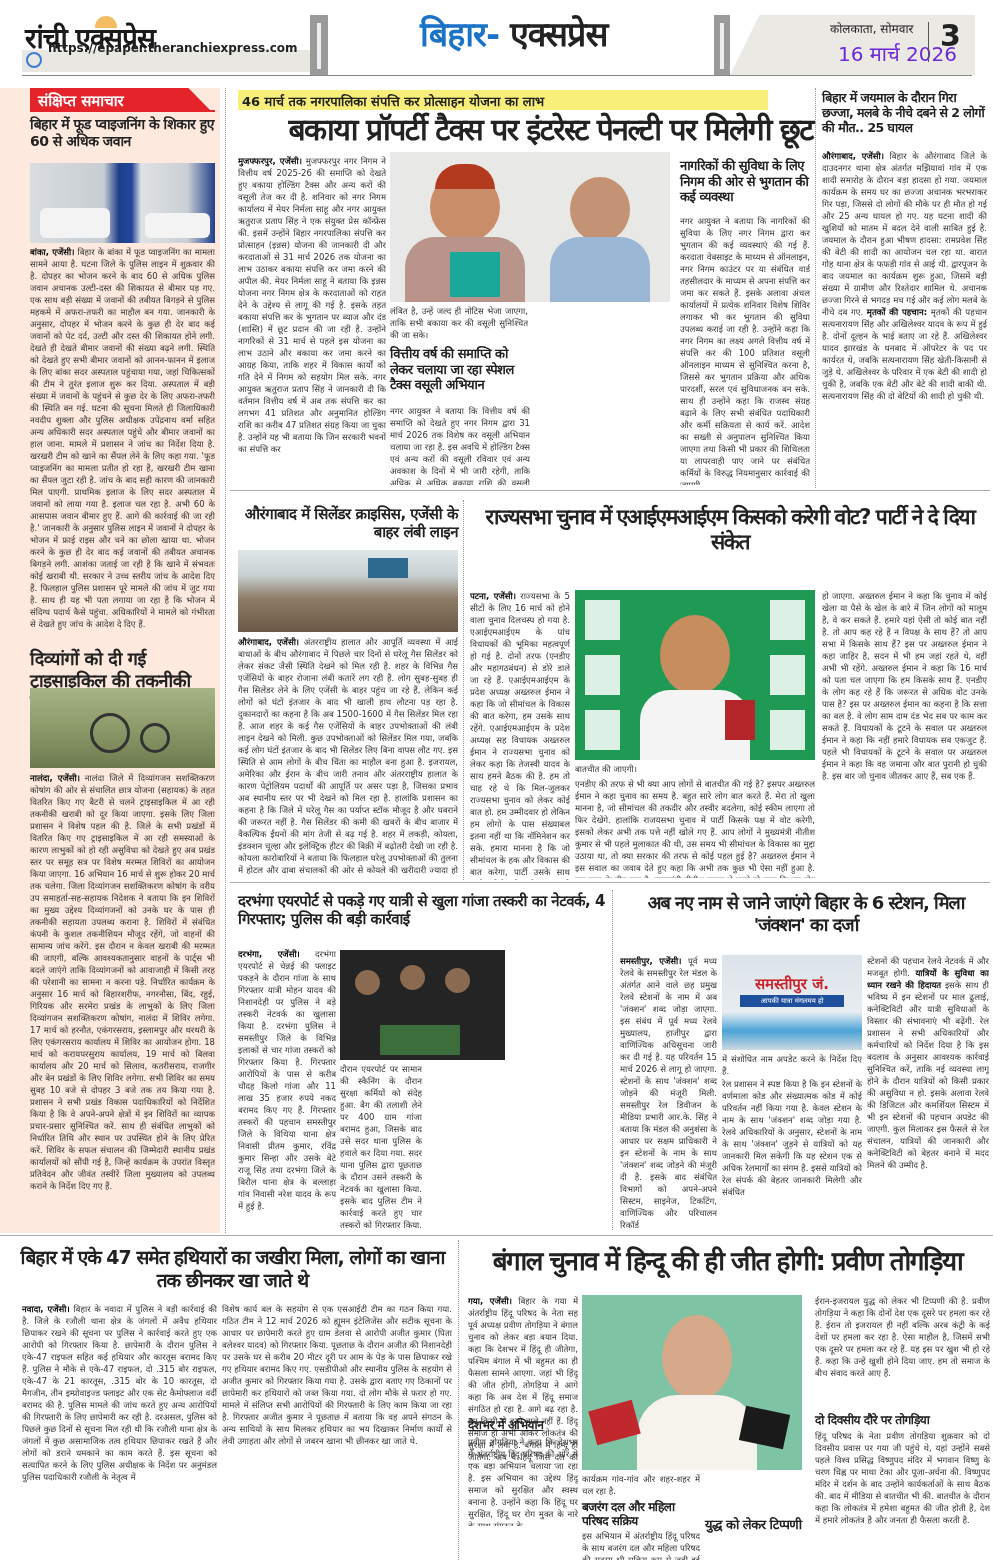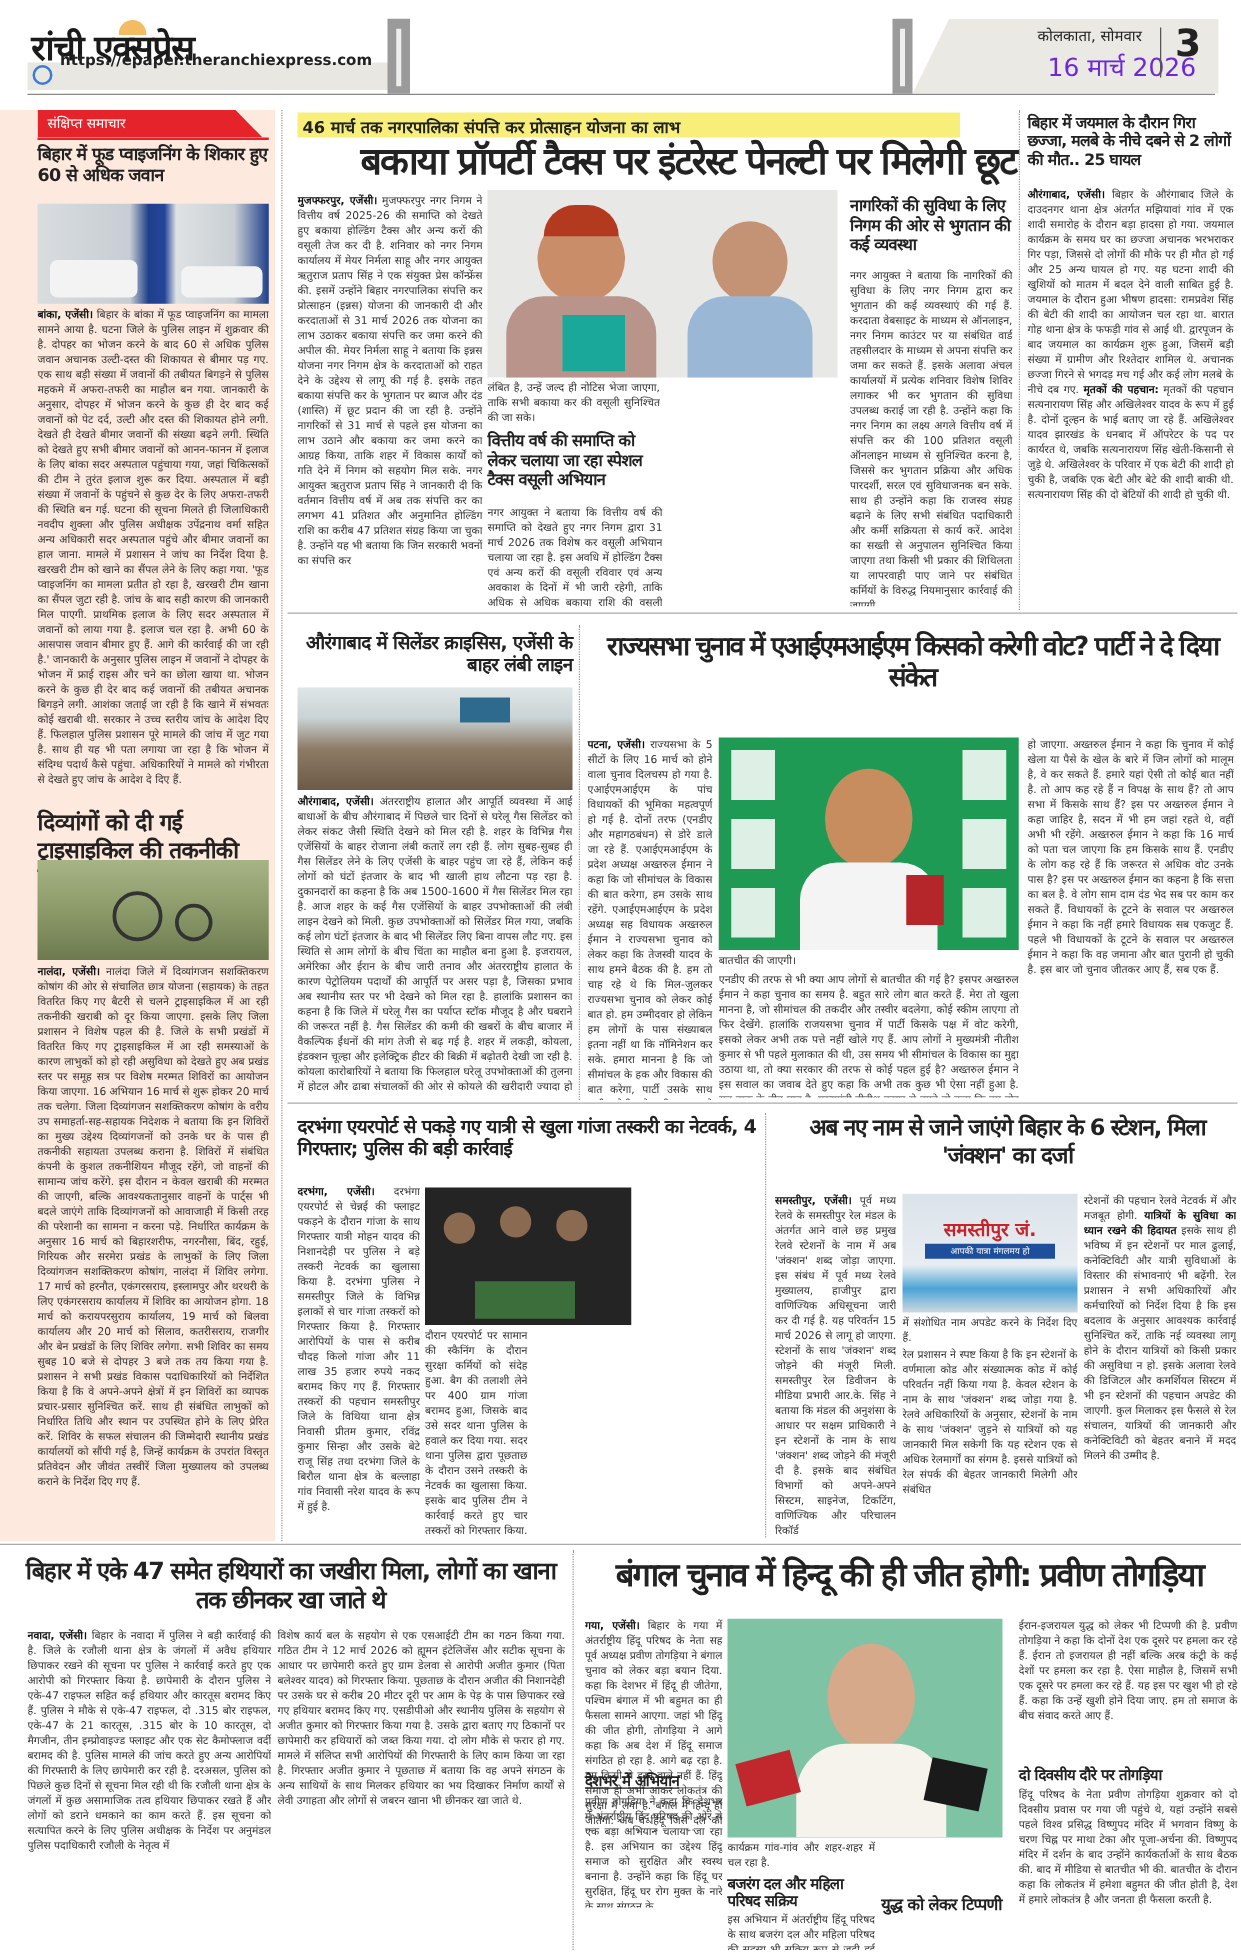--- a/index.html
+++ b/index.html
@@ -22,21 +22,21 @@
   .pillar2 i { position: absolute; left: 6px; top: 8px; width: 4px; height: 46px; background: #eee; }
   .date-box { left: 730px; top: 15px; width: 245px; height: 60px; background: #ebe9e4; clip-path: polygon(12% 0, 100% 0, 100% 100%, 0 100%); }
   .city { left: 830px; top: 20px; font-size: 12px; color: #222; }
   .date { left: 838px; top: 40px; font-size: 20px; color: #6d28d9; }
   .date-sep { left: 928px; top: 22px; width: 1px; height: 40px; background: #555; }
   .page-no { left: 940px; top: 18px; font-size: 30px; font-weight: bold; color: #222; }
   .head-line { left: 22px; top: 75px; width: 950px; height: 1px; background: #888; }
 
   .col-left { left: 0; top: 88px; width: 220px; height: 1145px; background: #fde9dd; }
   .tag-red { left: 30px; top: 88px; width: 180px; height: 22px; background: #e4232a; clip-path: polygon(0 0, 88% 0, 100% 100%, 0 100%); }
-  .tag-red span { position: absolute; left: 8px; top: 2px; color: #fff; font-weight: normal; font-size: 11px; }
+  .tag-red span { position: absolute; left: 8px; top: 2px; color: #fff; font-weight: bold; font-size: 15px; }
   .tag-line { left: 30px; top: 110px; width: 185px; height: 2px; background: #e4232a; }
 
   .hl { font-weight: bold; color: #222; line-height: 1.2; letter-spacing: -0.5px; }
   .body-text { font-size: 8.5px; line-height: 12px; color: #333; text-align: justify; overflow: hidden; }
   .body-text b { color: #111; }
   .photo { overflow: hidden; padding-left: 15px; }
   .vsep { width: 1px; border-left: 1px dotted #999; }
   .hsep { height: 1px; background: #aaa; }
 
   .yellow-strip { left: 238px; top: 90px; width: 530px; height: 20px; background: #f7ef7a; }
@@ -47,20 +47,23 @@
 
 <div class="abs masthead">
   <div class="abs logo-sun"></div>
   <div class="abs logo">रांची एक्सप्रेस</div>
   <div class="abs url-bar"></div>
   <div class="abs url-icon"></div>
   <div class="abs url-text">https://epaper.theranchiexpress.com</div>
   <div class="abs pillar1">
       <i></i>
     </div>
+  <div class="abs section-title">
+    <span class="a">बिहार-</span><span class="b"> एक्सप्रेस</span>
+  </div>
   <div class="abs pillar2">
       <i></i>
     </div>
   <div class="abs date-box"></div>
   <div class="abs city">कोलकाता, सोमवार</div>
   <div class="abs date">16 मार्च 2026</div>
   <div class="abs date-sep"></div>
   <div class="abs page-no">3</div>
   <div class="abs head-line"></div>
 </div>

